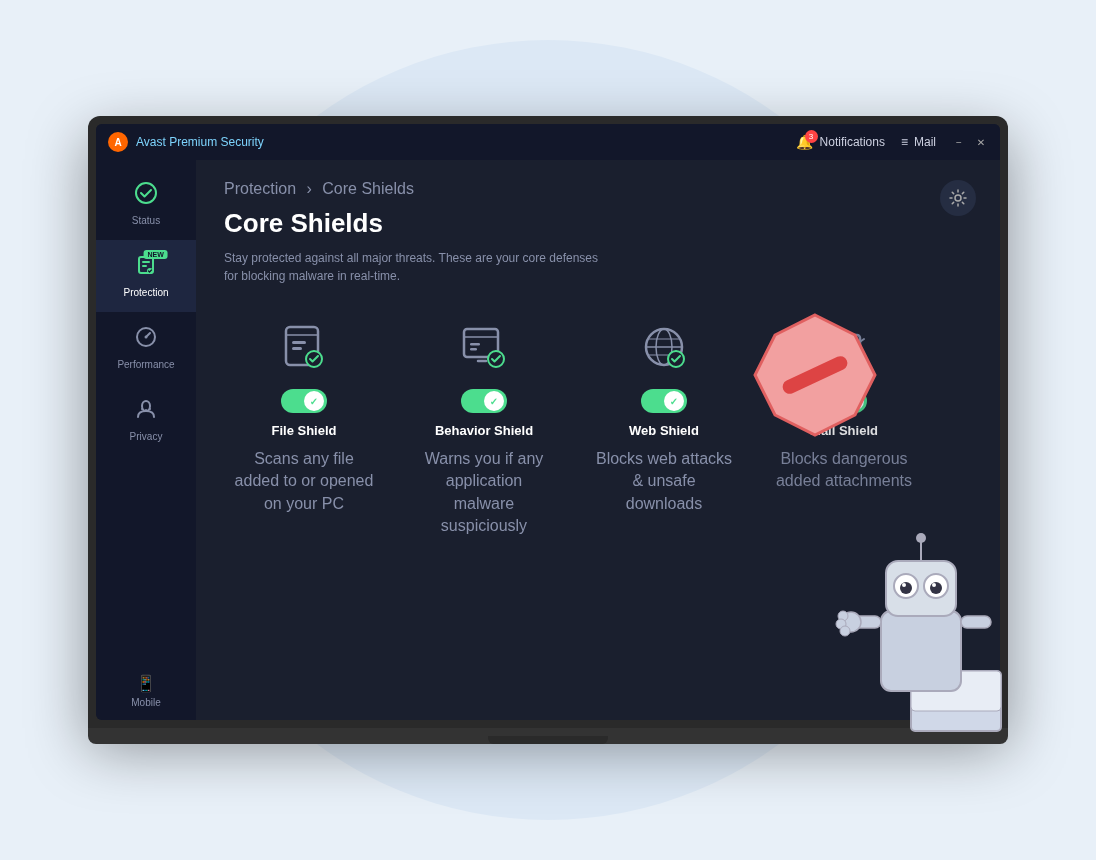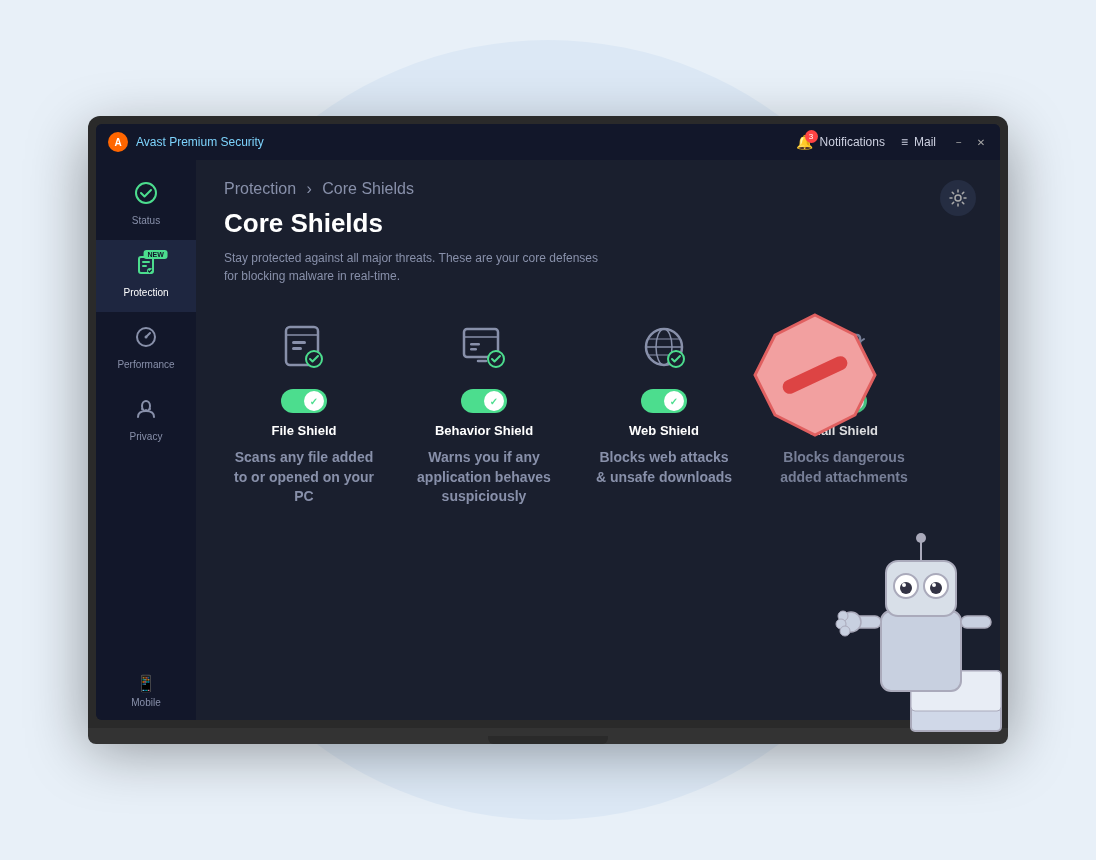--- a/index.html
+++ b/index.html
@@ -350,26 +350,25 @@
     }
 
     .shield-name {
       font-size: 13px;
       font-weight: 700;
       color: #ffffff;
       text-align: center;
     }
 
     .shield-desc {
-      font-size: 14px;
+      font-size: 16px;
       color: #8890aa;
       text-align: center;
       line-height: 1.4;
       max-width: 140px;
-      font-weight: bold;
     }
 
     
     .laptop-base {
       background: #333;
       height: 16px;
       border-radius: 0 0 8px 8px;
       position: relative;
     }
 
@@ -545,21 +544,21 @@
                   <circle cx="40" cy="40" r="8" fill="#1a1f2e" stroke="#4cdd8e" stroke-width="2"></circle>
                   <path d="M36 40l2.5 2.5L44 37" stroke="#4cdd8e" stroke-width="2" stroke-linecap="round" stroke-linejoin="round"></path>
                 </svg>
               </div>
               <div class="toggle-switch">
                 <div class="toggle-knob">
                   <span class="toggle-check">✓</span>
                 </div>
               </div>
               <span class="shield-name">Behavior Shield</span>
-              <span class="shield-desc">Warns you if any application behaves suspiciously</span>
+              <span class="shield-desc">Warns you if any application malware suspiciously</span>
             </div>
 
             <div class="shield-card">
               <div class="shield-icon">
                 <svg class="shield-svg" viewBox="0 0 56 56" fill="none">
                   <circle cx="28" cy="28" r="18" stroke="#8890aa" stroke-width="2.5"></circle>
                   <ellipse cx="28" cy="28" rx="8" ry="18" stroke="#8890aa" stroke-width="1.5"></ellipse>
                   <path d="M10 28h36" stroke="#8890aa" stroke-width="1.5"></path>
                   <path d="M12 20h32M12 36h32" stroke="#8890aa" stroke-width="1"></path>
                   <circle cx="40" cy="40" r="8" fill="#1a1f2e" stroke="#4cdd8e" stroke-width="2"></circle>

